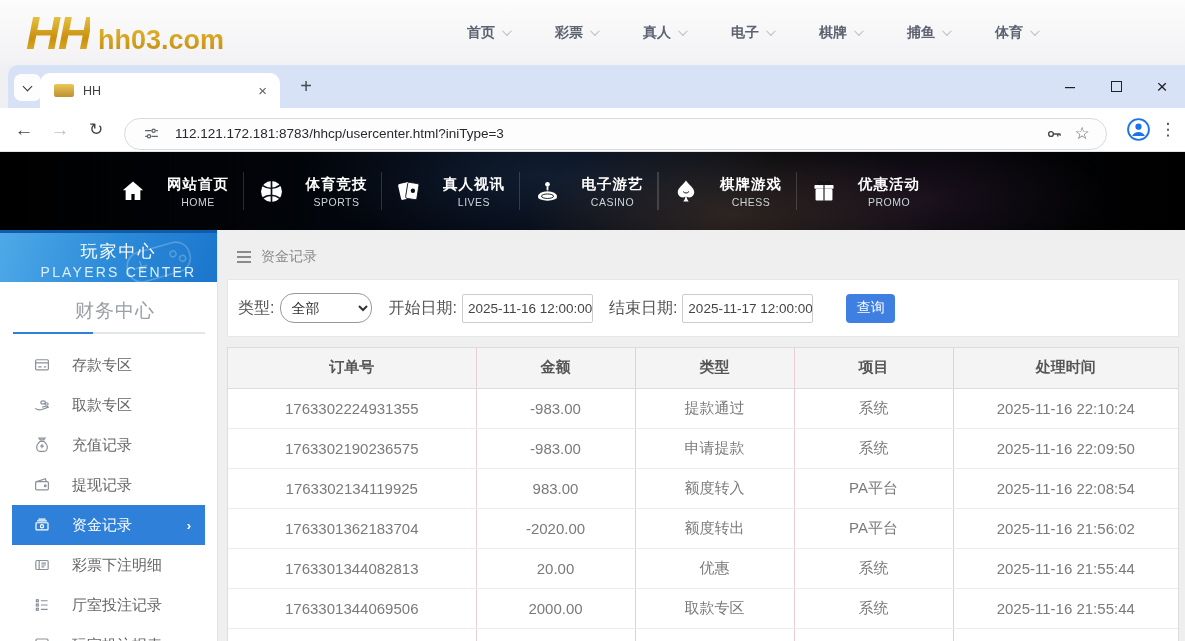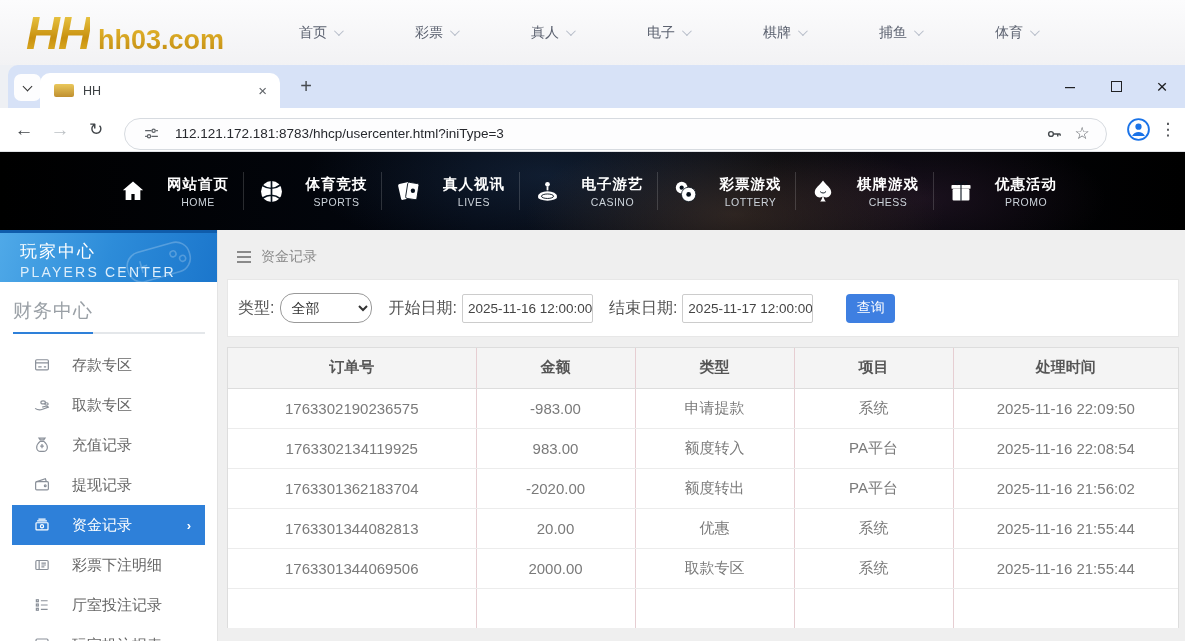--- a/index.html
+++ b/index.html
@@ -6,21 +6,21 @@
   html,body { width:1185px; height:641px; overflow:hidden; font-family:"Liberation Sans", sans-serif; }
   #app { position:relative; width:1185px; height:641px; background:#eef0f4; }
 
   
   .site-header { position:relative; height:65px; background:linear-gradient(#fcfcfd,#f2f2f4); display:flex; align-items:center; }
   .logo { display:flex; align-items:baseline; margin-left:26px; }
   .logo-hh { font-size:47px; font-weight:900; font-style:italic; letter-spacing:-2px;
     background:linear-gradient(#f7dc5c,#c8900e 60%,#e8bb30); -webkit-background-clip:text; background-clip:text; color:transparent; }
   .logo-domain { font-size:27px; font-weight:800; margin-left:8px;
     background:linear-gradient(#e4b62e,#c08a10); -webkit-background-clip:text; background-clip:text; color:transparent; }
-  .site-nav { margin-left:auto; margin-right:148px; display:flex; gap:74px; }
+  .site-nav { margin-left:auto; margin-right:148px; display:flex; gap:46px;font-weight:bold; }
   .snav-item { display:flex; align-items:center; gap:7px; font-size:14px; color:#5c6270; cursor:pointer; }
   .caret { width:7px; height:7px; border-right:1.6px solid #b7bdc9; border-bottom:1.6px solid #b7bdc9; transform:rotate(45deg) translateY(-2px); }
 
   
   .tabstrip { position:relative; height:43px; margin-left:8px; background:#d7e2f7; border-top-left-radius:10px; }
   .tab-search { position:absolute; left:6px; top:9px; width:27px; height:27px; background:#fdfdfe; border-radius:7px; display:flex; align-items:center; justify-content:center; cursor:pointer; }
   .tab-search .caret { border-color:#333; transform:rotate(45deg); margin-top:-3px; }
   .tab { position:absolute; left:32px; top:8px; width:240px; height:35px; background:#fff; border-radius:10px 10px 0 0; display:flex; align-items:center; padding:0 10px 0 14px; }
   .favicon { width:20px; height:13px; background:linear-gradient(#e8c24a,#b9841a); border-radius:2px; filter:blur(.7px); opacity:.9; }
   .tab-title { font-size:12.5px; color:#3c4043; margin-left:9px; flex:1; }
@@ -51,21 +51,21 @@
                 radial-gradient(ellipse 260px 100px at 78% 60%, rgba(80,45,80,.3), transparent 70%),
                 linear-gradient(90deg,#000 0%,#030710 40%,#05080e 60%,#000 100%); }
   .gnav-item { display:flex; align-items:center; gap:21px; width:137px; justify-content:center; cursor:pointer; }
   .gnav-text { text-align:center; }
   .gnav-zh { font-size:14.5px; font-weight:700; color:#fff; letter-spacing:1px; }
   .gnav-en { font-size:10.5px; color:#ccd3da; letter-spacing:.5px; margin-top:2px; }
   .gnav-divider { width:1px; height:38px; background:rgba(255,255,255,.16); }
 
   
   .content-row { display:flex; height:411px; }
-  .sidebar { width:218px; background:#fff; border-right:1px solid #e3e3e3; flex-shrink:0; }
+  .sidebar { width:218px; background:#fff; border-right:1px solid #e3e3e3; flex-shrink:0;text-align:center; }
   .sb-header { position:relative; height:52px; border-top:3px solid #0f5cab;
     background:linear-gradient(105deg,#4fa9e8 0%,#2d8cd9 50%,#1b76cc 100%); padding:7px 0 0 20px; overflow:hidden; }
   .sb-title { font-size:17px; color:#fff; font-weight:500; letter-spacing:2px; }
   .sb-sub { font-size:14px; color:#ddeefb; letter-spacing:2.2px; margin-top:1px; }
   .sb-watermark { position:absolute; right:12px; top:4px; opacity:.45; transform:rotate(-16deg); }
   .sb-section { margin:16px 0 0 13px; font-size:19px; color:#9aa0a6; letter-spacing:1px; }
   .sb-rule { margin:8px 0 0 13px; width:192px; height:2px; background:#e4e7ea; }
   .sb-rule-accent { width:80px; height:2px; background:#2e80d9; }
   .sb-menu { margin-top:11px; }
   .sb-item { position:relative; height:40px; display:flex; align-items:center; color:#666; cursor:pointer; }
@@ -228,32 +228,20 @@
           <path d="M3.5 16.5a8.5 4.8 0 0 1 17 0z" fill="#fff"></path>
           <ellipse cx="12" cy="16.8" rx="8.5" ry="3.4" fill="#fff"></ellipse>
           <ellipse cx="12" cy="16.2" rx="5.4" ry="2" fill="none" stroke="#06101b" stroke-width=".8"></ellipse>
         </svg>
       <div class="gnav-text">
         <div class="gnav-zh">电子游艺</div>
         <div class="gnav-en">CASINO</div>
       </div>
     </div>
     <div class="gnav-divider"></div>
-    <div class="gnav-item">
-      <svg width="27" height="27" viewBox="0 0 24 24">
-          <circle cx="8.6" cy="8.6" r="5.2" fill="#fff"></circle>
-          <circle cx="8.6" cy="8.6" r="1.9" fill="#06101b"></circle>
-          <circle cx="14.8" cy="14.6" r="6.4" fill="#fff" stroke="#06101b" stroke-width=".7"></circle>
-          <circle cx="14.8" cy="14.6" r="2.1" fill="#06101b"></circle>
-        </svg>
-      <div class="gnav-text">
-        <div class="gnav-zh">彩票游戏</div>
-        <div class="gnav-en">LOTTERY</div>
-      </div>
-    </div>
     <div class="gnav-divider"></div>
     <div class="gnav-item">
       <svg width="26" height="26" viewBox="0 0 24 24">
           <path fill="#fff" d="M12 2.3C9.5 6.4 4.4 8.9 4.4 13.2c0 2.6 2 4.7 4.5 4.7 1 0 1.9-.3 2.6-.9-.3 1.9-1 3.5-2.1 4.7h5.2c-1.1-1.2-1.8-2.8-2.1-4.7.7.6 1.6.9 2.6.9 2.5 0 4.5-2.1 4.5-4.7 0-4.3-5.1-6.8-7.6-10.9z"></path>
           <path d="M9.4 12.6c1.6 1.7 4 1.7 5.4-.2" stroke="#06101b" stroke-width=".9" fill="none"></path>
         </svg>
       <div class="gnav-text">
         <div class="gnav-zh">棋牌游戏</div>
         <div class="gnav-en">CHESS</div>
       </div>
@@ -413,20 +401,27 @@
             <tr>
               <th>订单号</th>
               <th>金额</th>
               <th>类型</th>
               <th>项目</th>
               <th>处理时间</th>
             </tr>
           </thead>
           <tbody>
 
+          <tr>
+              <td>1763302224931355</td>
+              <td>-983.00</td>
+              <td>提款通过</td>
+              <td>系统</td>
+              <td>2025-11-16 22:10:24</td>
+            </tr>
               <tr>
               <td>1763302190236575</td>
               <td>-983.00</td>
               <td>申请提款</td>
               <td>系统</td>
               <td>2025-11-16 22:09:50</td>
             </tr>
               <tr>
               <td>1763302134119925</td>
               <td>983.00</td>

